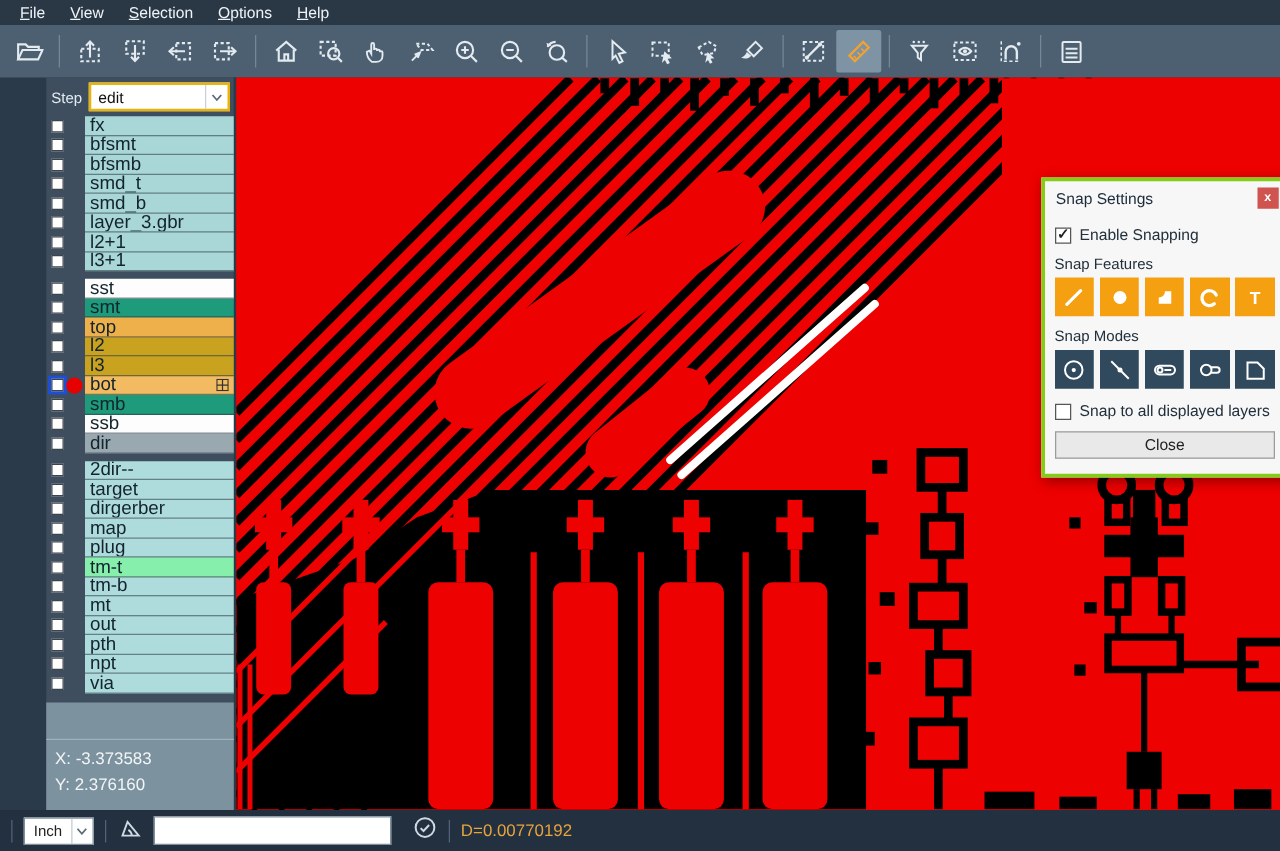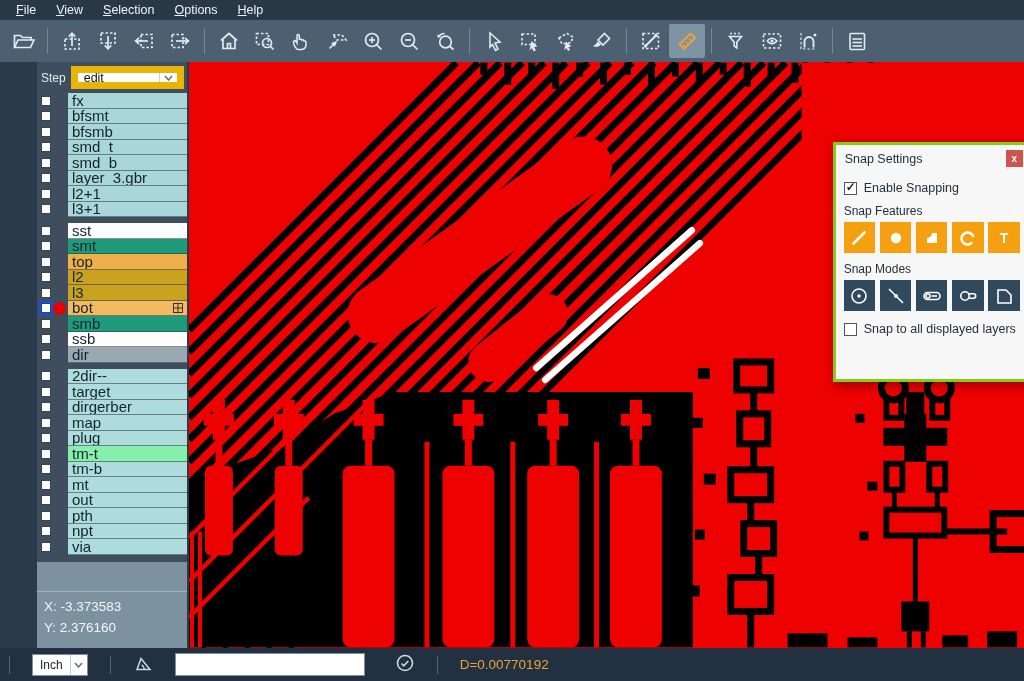--- a/index.html
+++ b/index.html
@@ -17,21 +17,21 @@
   .tbtn { width:36px; height:34px; display:flex; align-items:center; justify-content:center; border-radius:2px; flex:0 0 auto; }
   .tbtn.active { background:#7e93a3; }
   .tsep { width:1px; height:26px; background:#748797; margin:0 6px; flex:0 0 auto; }
   .tbtn svg { display:block; }
 
   
   .main { height:586px; display:flex;padding-left:37px; }
   .sidebar { width:157px; background:#3e4e5e; border-right:2px solid #2c3a47; display:flex; flex-direction:column; }
   .step-row { height:31px; display:flex; align-items:center; padding:0 3px 0 4px; gap:5px; flex:0 0 auto; }
   .step-label { color:#e2ebf2; font-size:12px; }
-  .step-select { flex:1; height:23px; background:#fff; border:7px solid #eab308; display:flex; align-items:center; font-size:12.5px; color:#111; }
+  .step-select { flex:1; height:23px; background:#fff; border:2px solid #eab308; display:flex; align-items:center; font-size:12.5px; color:#111; }
   .step-value { flex:1; padding-left:6px; }
   .step-chev { width:18px; height:100%; border-left:1px solid #c9d0d6; display:flex; align-items:center; justify-content:center; }
 
   .lgroup { margin-top:0; }
   .lgroup + .lgroup { margin-top:6px; }
   .layer-row { display:flex; align-items:stretch; height:15.5px; position:relative; }
   .cb-cell { width:31px; display:flex; align-items:center; padding-left:4px; flex:0 0 auto; }
   .cb { width:10px; height:10px; background:#fff; border:1.5px solid #3b434b; display:block; }
   .cb-active { box-shadow:0 0 0 2.5px #1d4ed8; }
   .dot { position:absolute; left:16px; top:1px; width:13px; height:13px; border-radius:50%; background:#e60000; z-index:2; }
@@ -55,21 +55,21 @@
   .sd-cb { width:13px; height:13px; background:#fff; border:1px solid #555; position:relative; flex:0 0 auto; }
   .sd-cb.checked::after { content:"✓"; position:absolute; left:1px; top:-3px; font-size:12px; color:#222; font-weight:bold; }
   .sd-label { font-size:12.5px; color:#22303c; }
   .sd-section { font-size:12px; color:#22303c; margin:9px 0 4px; }
   .sd-btnrow { display:flex; gap:4.5px; }
   .sd-fbtn { width:33px; height:31px; background:#f5a011; display:flex; align-items:center; justify-content:center; }
   .sd-mbtn { width:33px; height:31px; background:#31495c; display:flex; align-items:center; justify-content:center; }
   .sd-close-btn { margin:9px 0 0; width:100%; height:22px; background:#e9e9e9; border:1px solid #9b9b9b; font-size:12.5px; color:#222; display:flex; align-items:center; justify-content:center; font-family:"Liberation Sans", sans-serif; }
 
   
-  .statusbar { height:33px; background:#223040; display:flex; align-items:center; padding:0 9px; gap:22px; }
+  .statusbar { height:33px; background:#223040; display:flex; align-items:center; padding:0 9px; gap:9px; }
   .sb-sep { width:1px; height:18px; background:#51637a; flex:0 0 auto; }
   .unit-box { height:22px; background:#fff; border:1px solid #7f8f9d; display:flex; align-items:center; font-size:12px; color:#222; }
   .unit-text { padding:0 7px; }
   .unit-chev { width:17px; height:100%; border-left:1px solid #c5ccd2; display:flex; align-items:center; justify-content:center; }
   .sb-input { width:190px; height:23px; background:#fff; border:1px solid #7f8f9d; font-size:12px; padding:0 5px; }
   .d-label { font-size:13.5px; }
 </style>
 </head>
 <body>
 
@@ -736,20 +736,21 @@
             <div class="sd-mbtn">
                 <svg width="22" height="22" viewBox="0 0 22 22" fill="none" stroke="#fff" stroke-width="1.6">
                   <path d="M5,5 H13 L18,10 V18 H5 Z"></path>
                 </svg>
               </div>
           </div>
           <div class="sd-check-row" style="margin-top:11px;">
             <span class="sd-cb"></span>
             <span class="sd-label">Snap to all displayed layers</span>
           </div>
+          <button class="sd-close-btn">Close</button>
         </div>
       </div>
     </div>
   </div>
 
   <div class="statusbar">
     <div class="sb-sep"></div>
     <div class="unit-box">
       <span class="unit-text">Inch</span>
       <span class="unit-chev">

